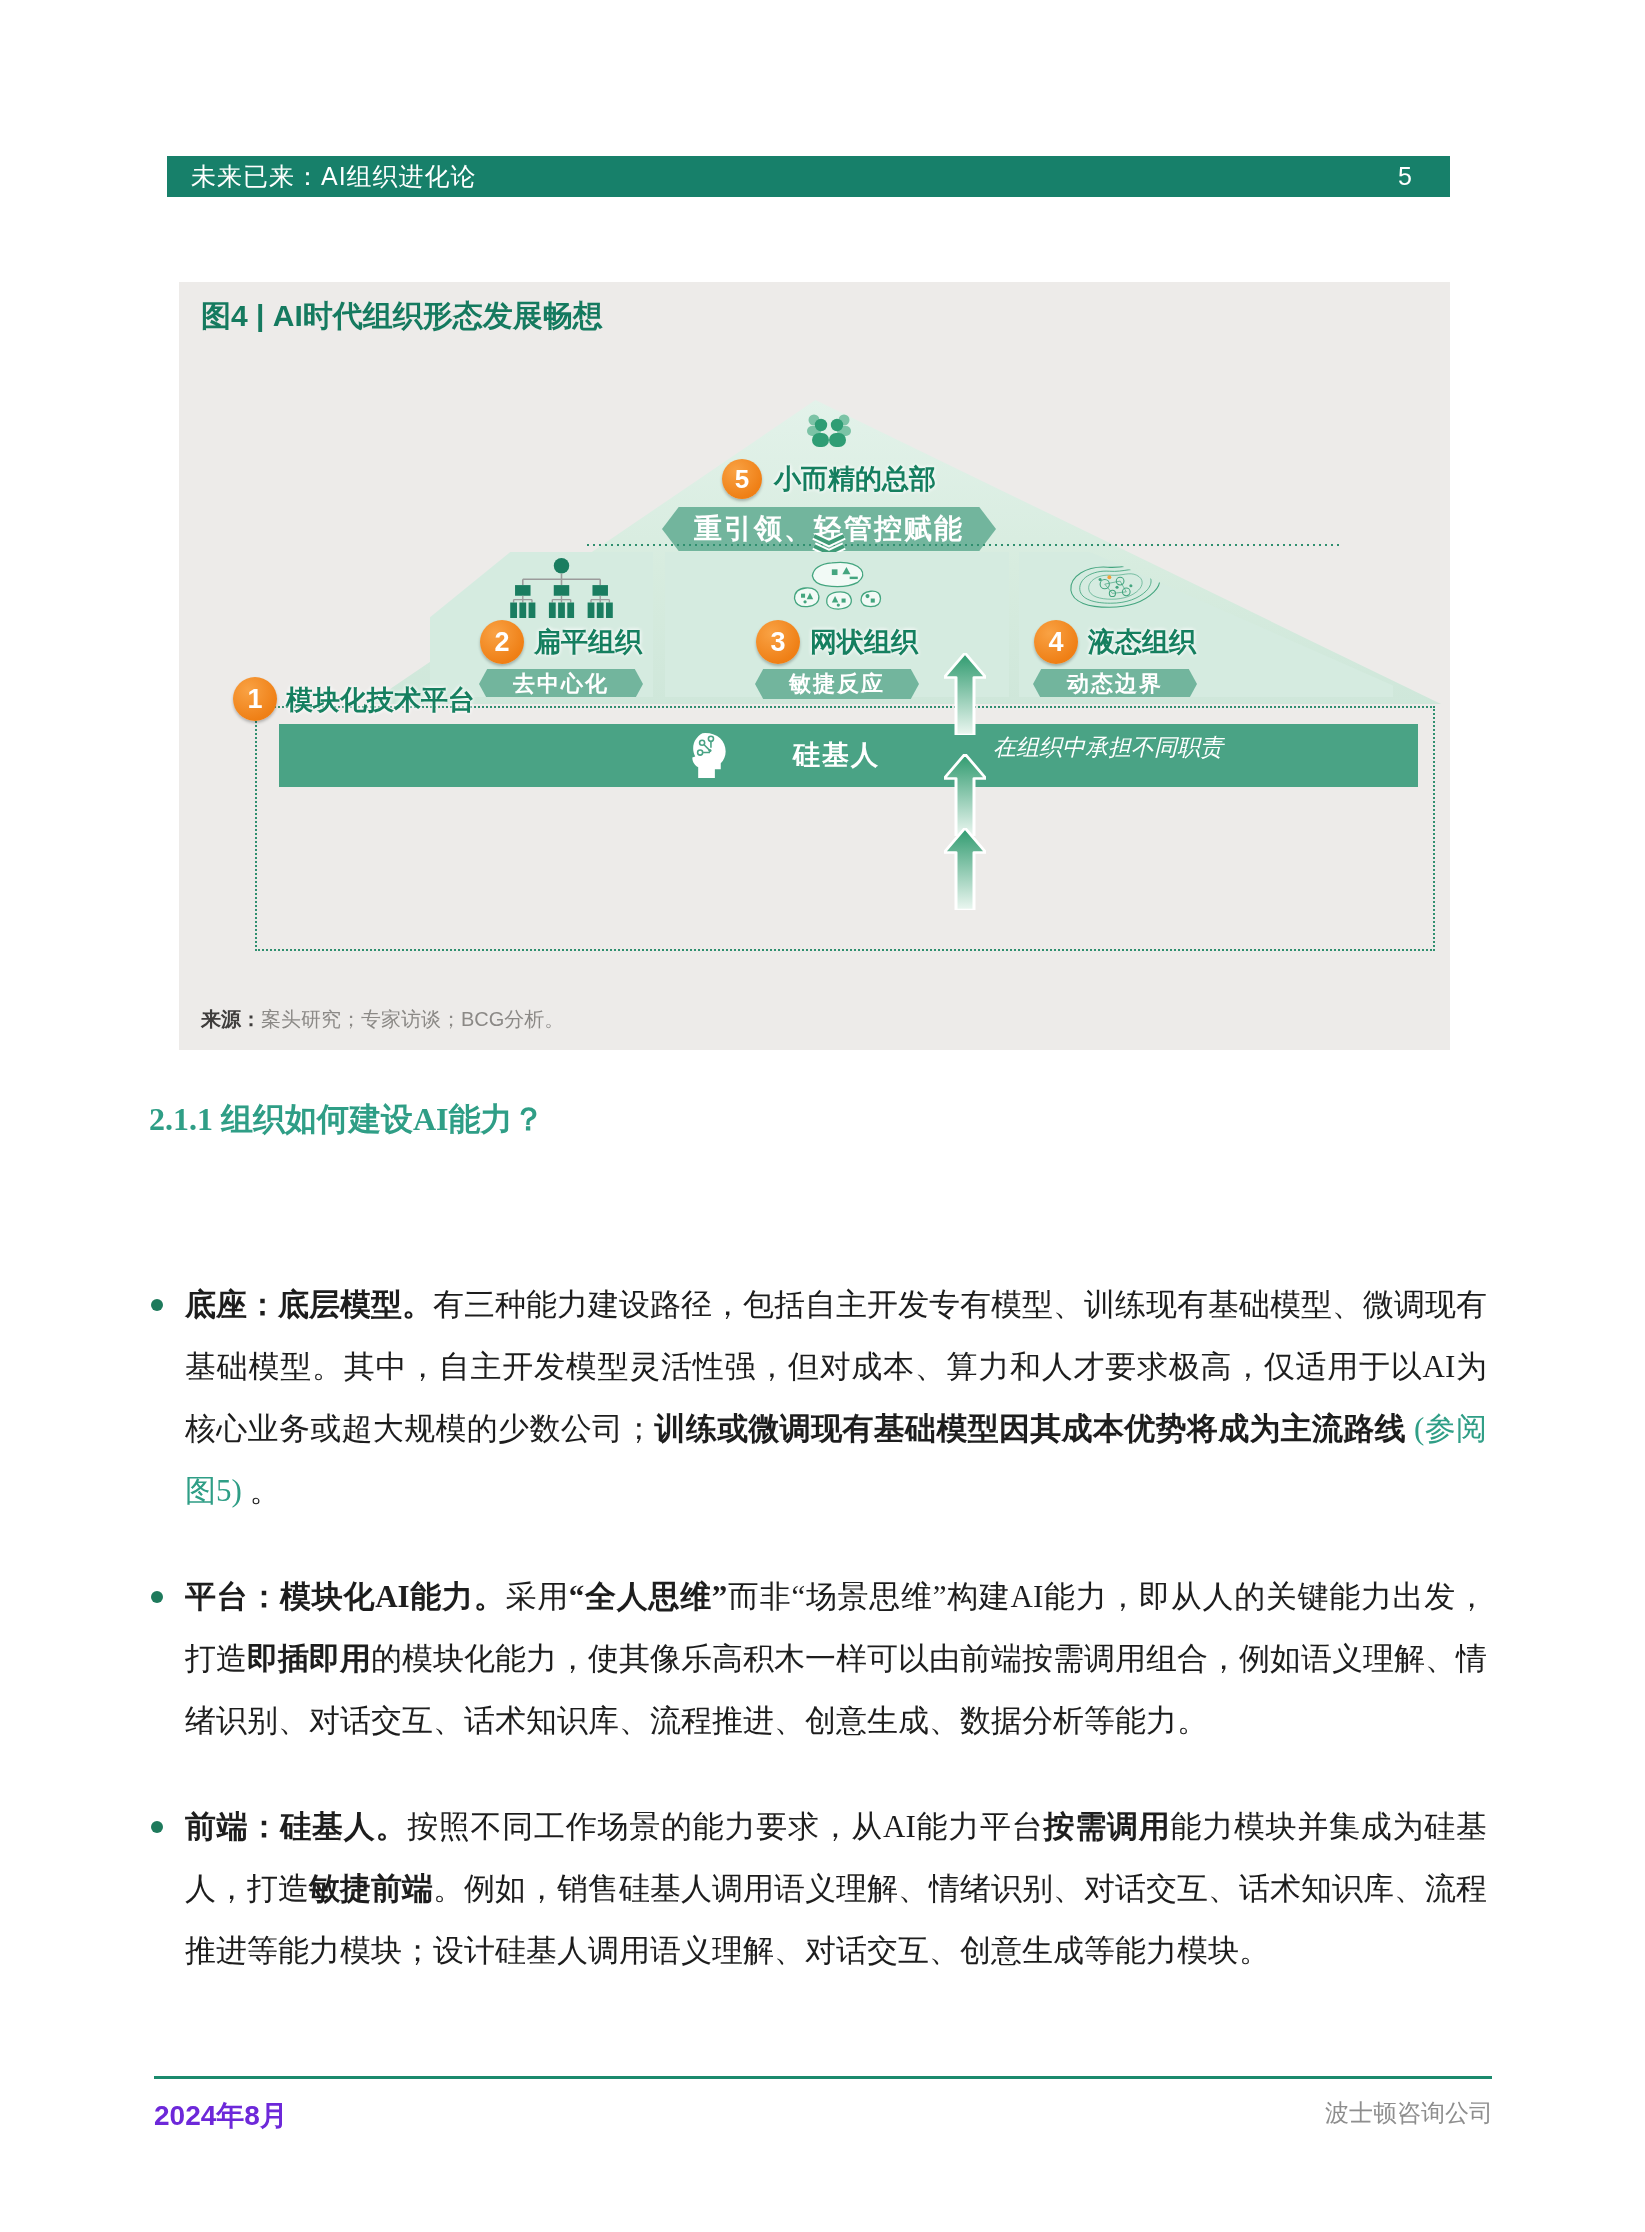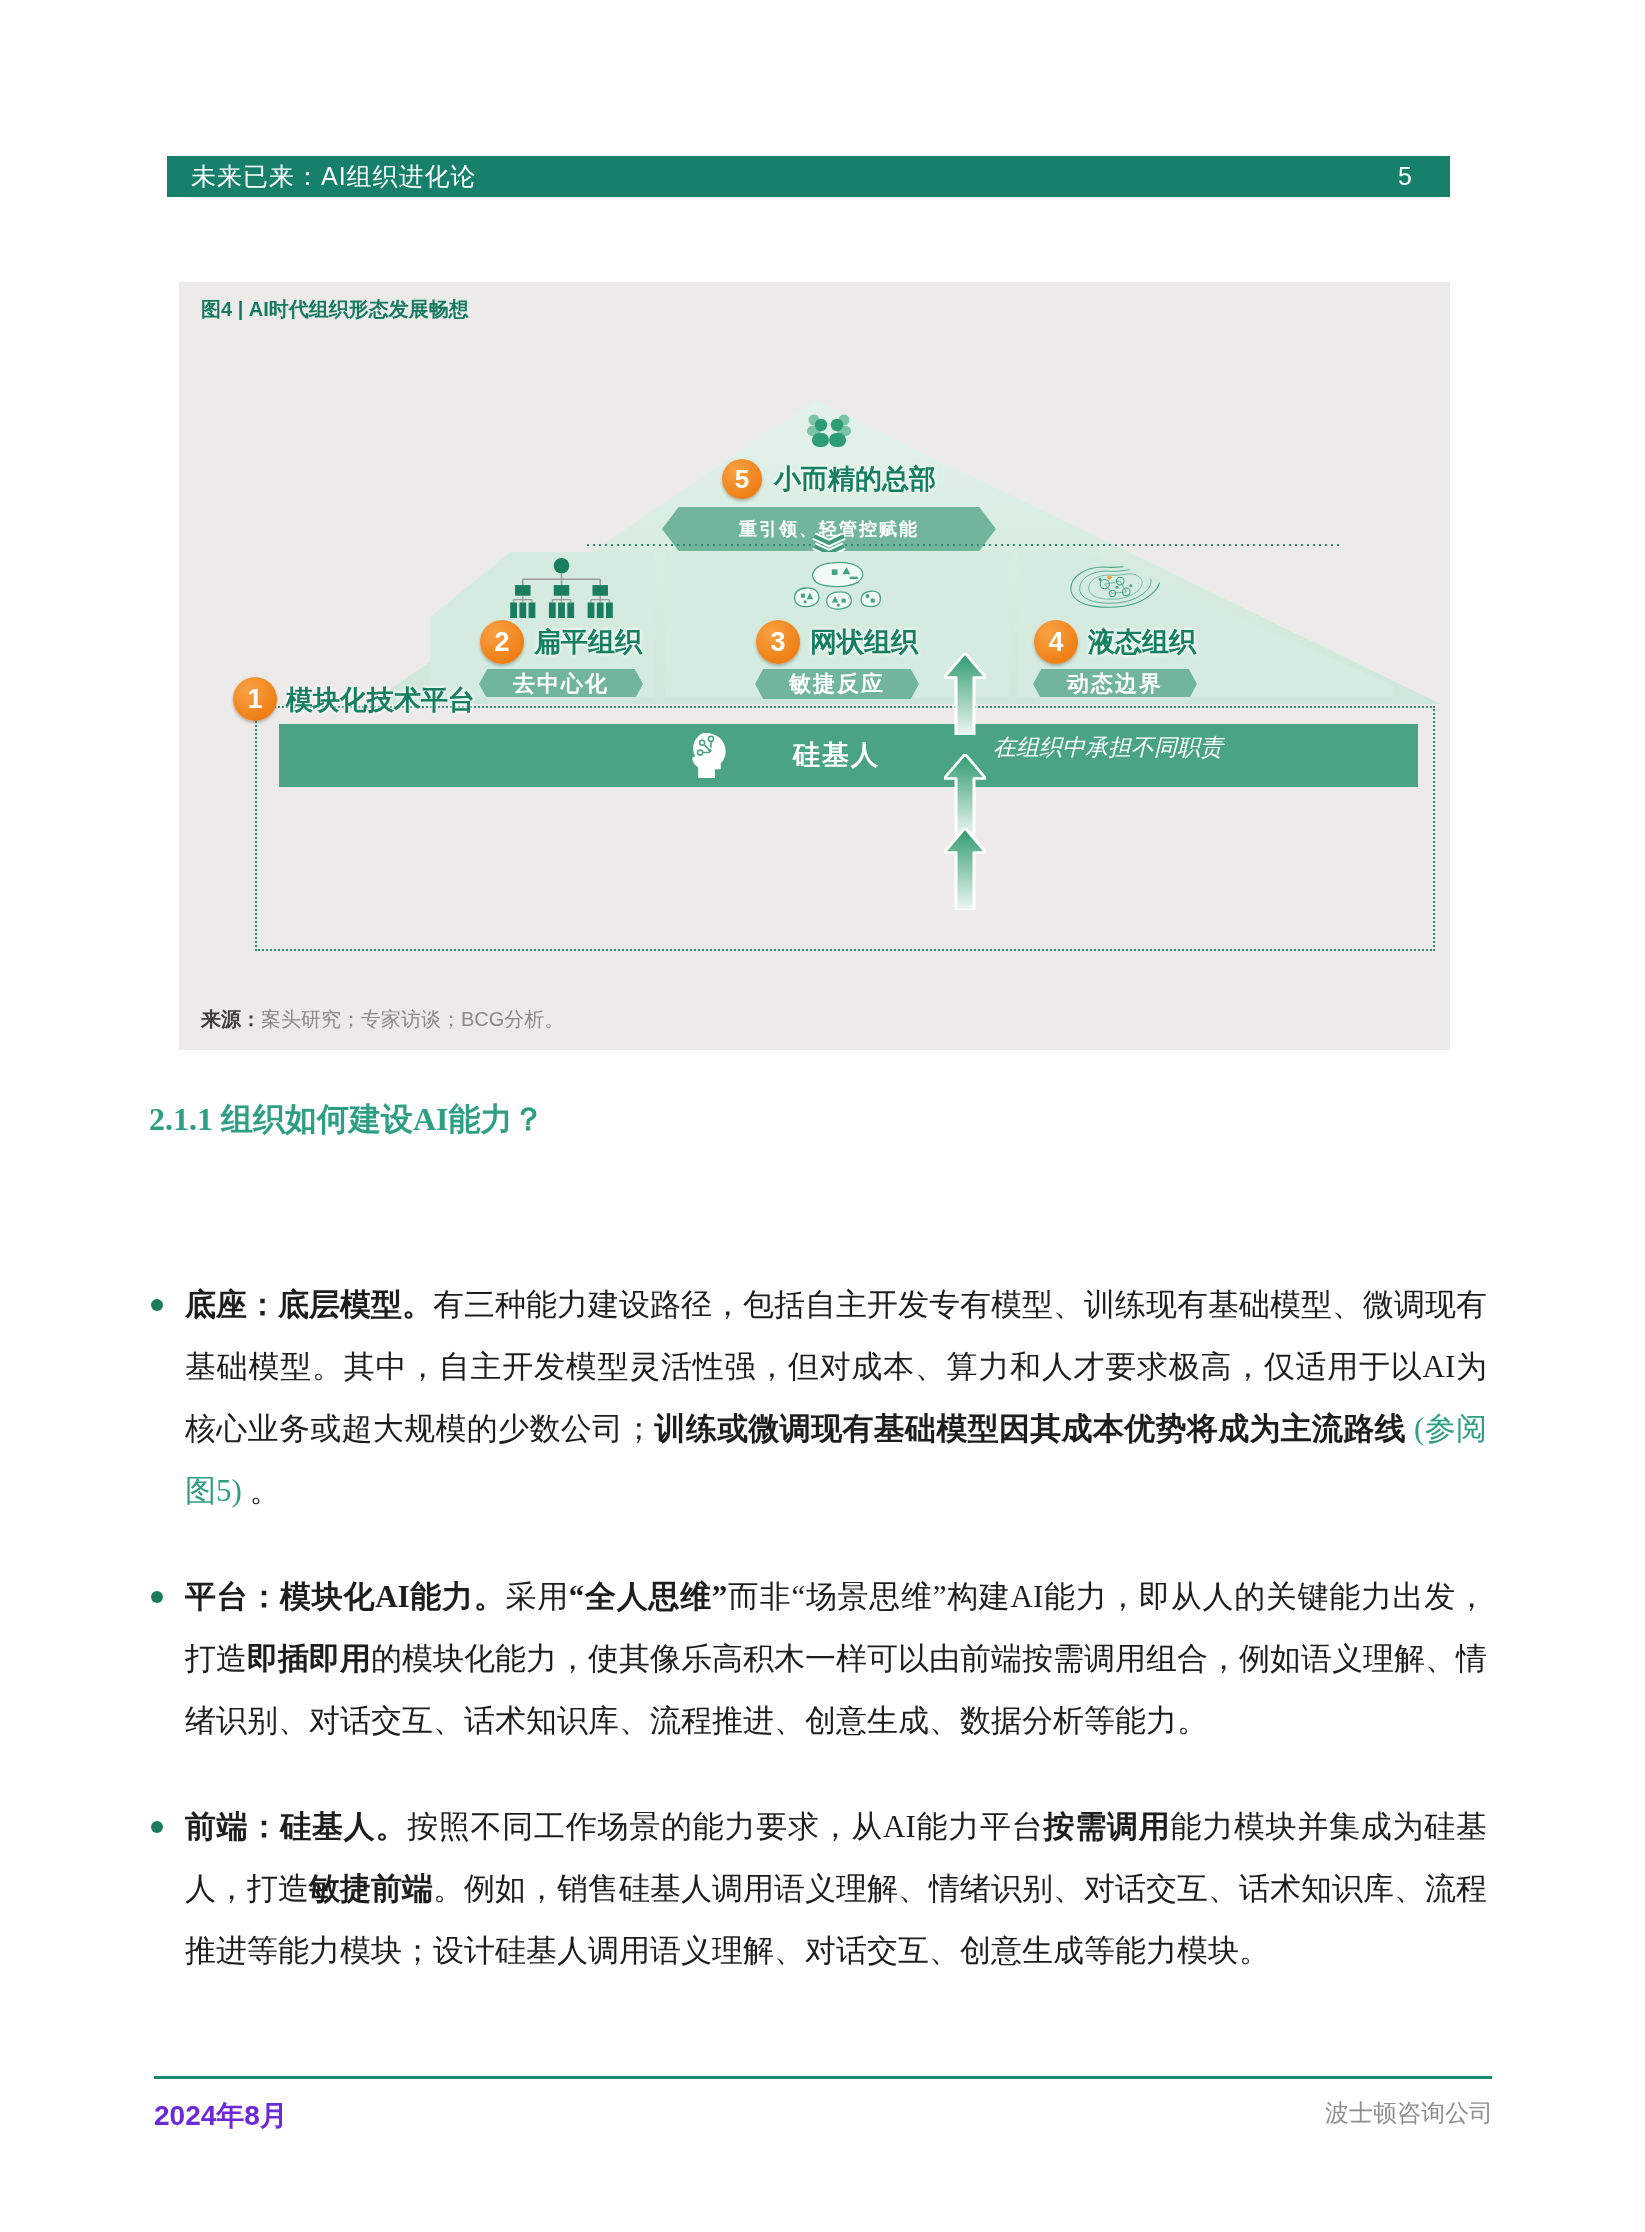--- a/index.html
+++ b/index.html
@@ -7,39 +7,39 @@
         font-family:"Liberation Sans","DejaVu Sans",sans-serif;}
 
   
   .header-bar{position:absolute;left:167px;top:156px;width:1283px;height:41px;
               background:#17806a;color:#fff;display:flex;align-items:center;}
   .header-title{padding-left:24px;font-size:25px;letter-spacing:1px;flex:1;}
   .header-page{padding-right:38px;font-size:25px;}
 
   
   .fig-panel{position:absolute;left:179px;top:282px;width:1271px;height:768px;background:#edebe9;}
-  .fig-title{position:absolute;left:22px;top:14px;font-size:20px;font-weight:bold;color:#157a5f;}
+  .fig-title{position:absolute;left:22px;top:14px;font-size:30px;font-weight:bold;color:#157a5f;}
 
   .pyramid{position:absolute;left:189px;top:118px;width:1073px;height:304px;
            background:linear-gradient(180deg,#e3f2ea 0%,#d7ecdf 55%,#cfe7da 100%);
            clip-path:polygon(41.7% 0,0 100%,100% 100%);}
 
   .top-group{position:absolute;left:451px;top:129px;width:398px;display:flex;
              flex-direction:column;align-items:center;}
   .badge{background:radial-gradient(circle at 35% 30%,#f9a244,#ef7f15 72%);color:#fff;
          font-weight:bold;border-radius:50%;display:flex;align-items:center;justify-content:center;
          box-shadow:0 2px 3px rgba(0,0,0,.25);}
   .badge-row{display:flex;align-items:center;gap:12px;margin-top:4px;}
   .b40{width:40px;height:40px;font-size:26px;}
   .b44{width:44px;height:44px;font-size:27px;}
   .green-label{color:#157f5f;font-weight:800;font-size:27px;
                text-shadow:0 0 4px #fff,0 0 4px rgba(255,255,255,.7);}
   .banner{background:#72b59d;color:#fff;font-weight:bold;display:flex;align-items:center;
           justify-content:center;clip-path:polygon(5% 0,95% 0,100% 50%,95% 100%,5% 100%,0 50%);}
-  .banner-top{width:334px;height:44px;font-size:18px;margin-top:8px;letter-spacing:2px;}
+  .banner-top{width:334px;height:44px;font-size:28px;margin-top:8px;letter-spacing:2px;}
 
   .dotted-line{position:absolute;left:408px;top:262px;width:754px;height:2px;
                background-image:repeating-linear-gradient(90deg,#2f8f6f 0 2px,transparent 2px 6px);}
   .chevron-wrap{position:absolute;left:630px;top:251px;width:40px;height:24px;}
 
   .org-box{position:absolute;top:270px;height:145px;background:#d5ebe0;display:flex;
            flex-direction:column;align-items:center;}
   .box2{left:251px;width:223px;clip-path:polygon(36% 0,100% 0,100% 100%,0 100%,0 45%);
         align-items:flex-end;padding-right:0;}
   .box2 .org-inner{margin-right:10px;display:flex;flex-direction:column;align-items:center;}

